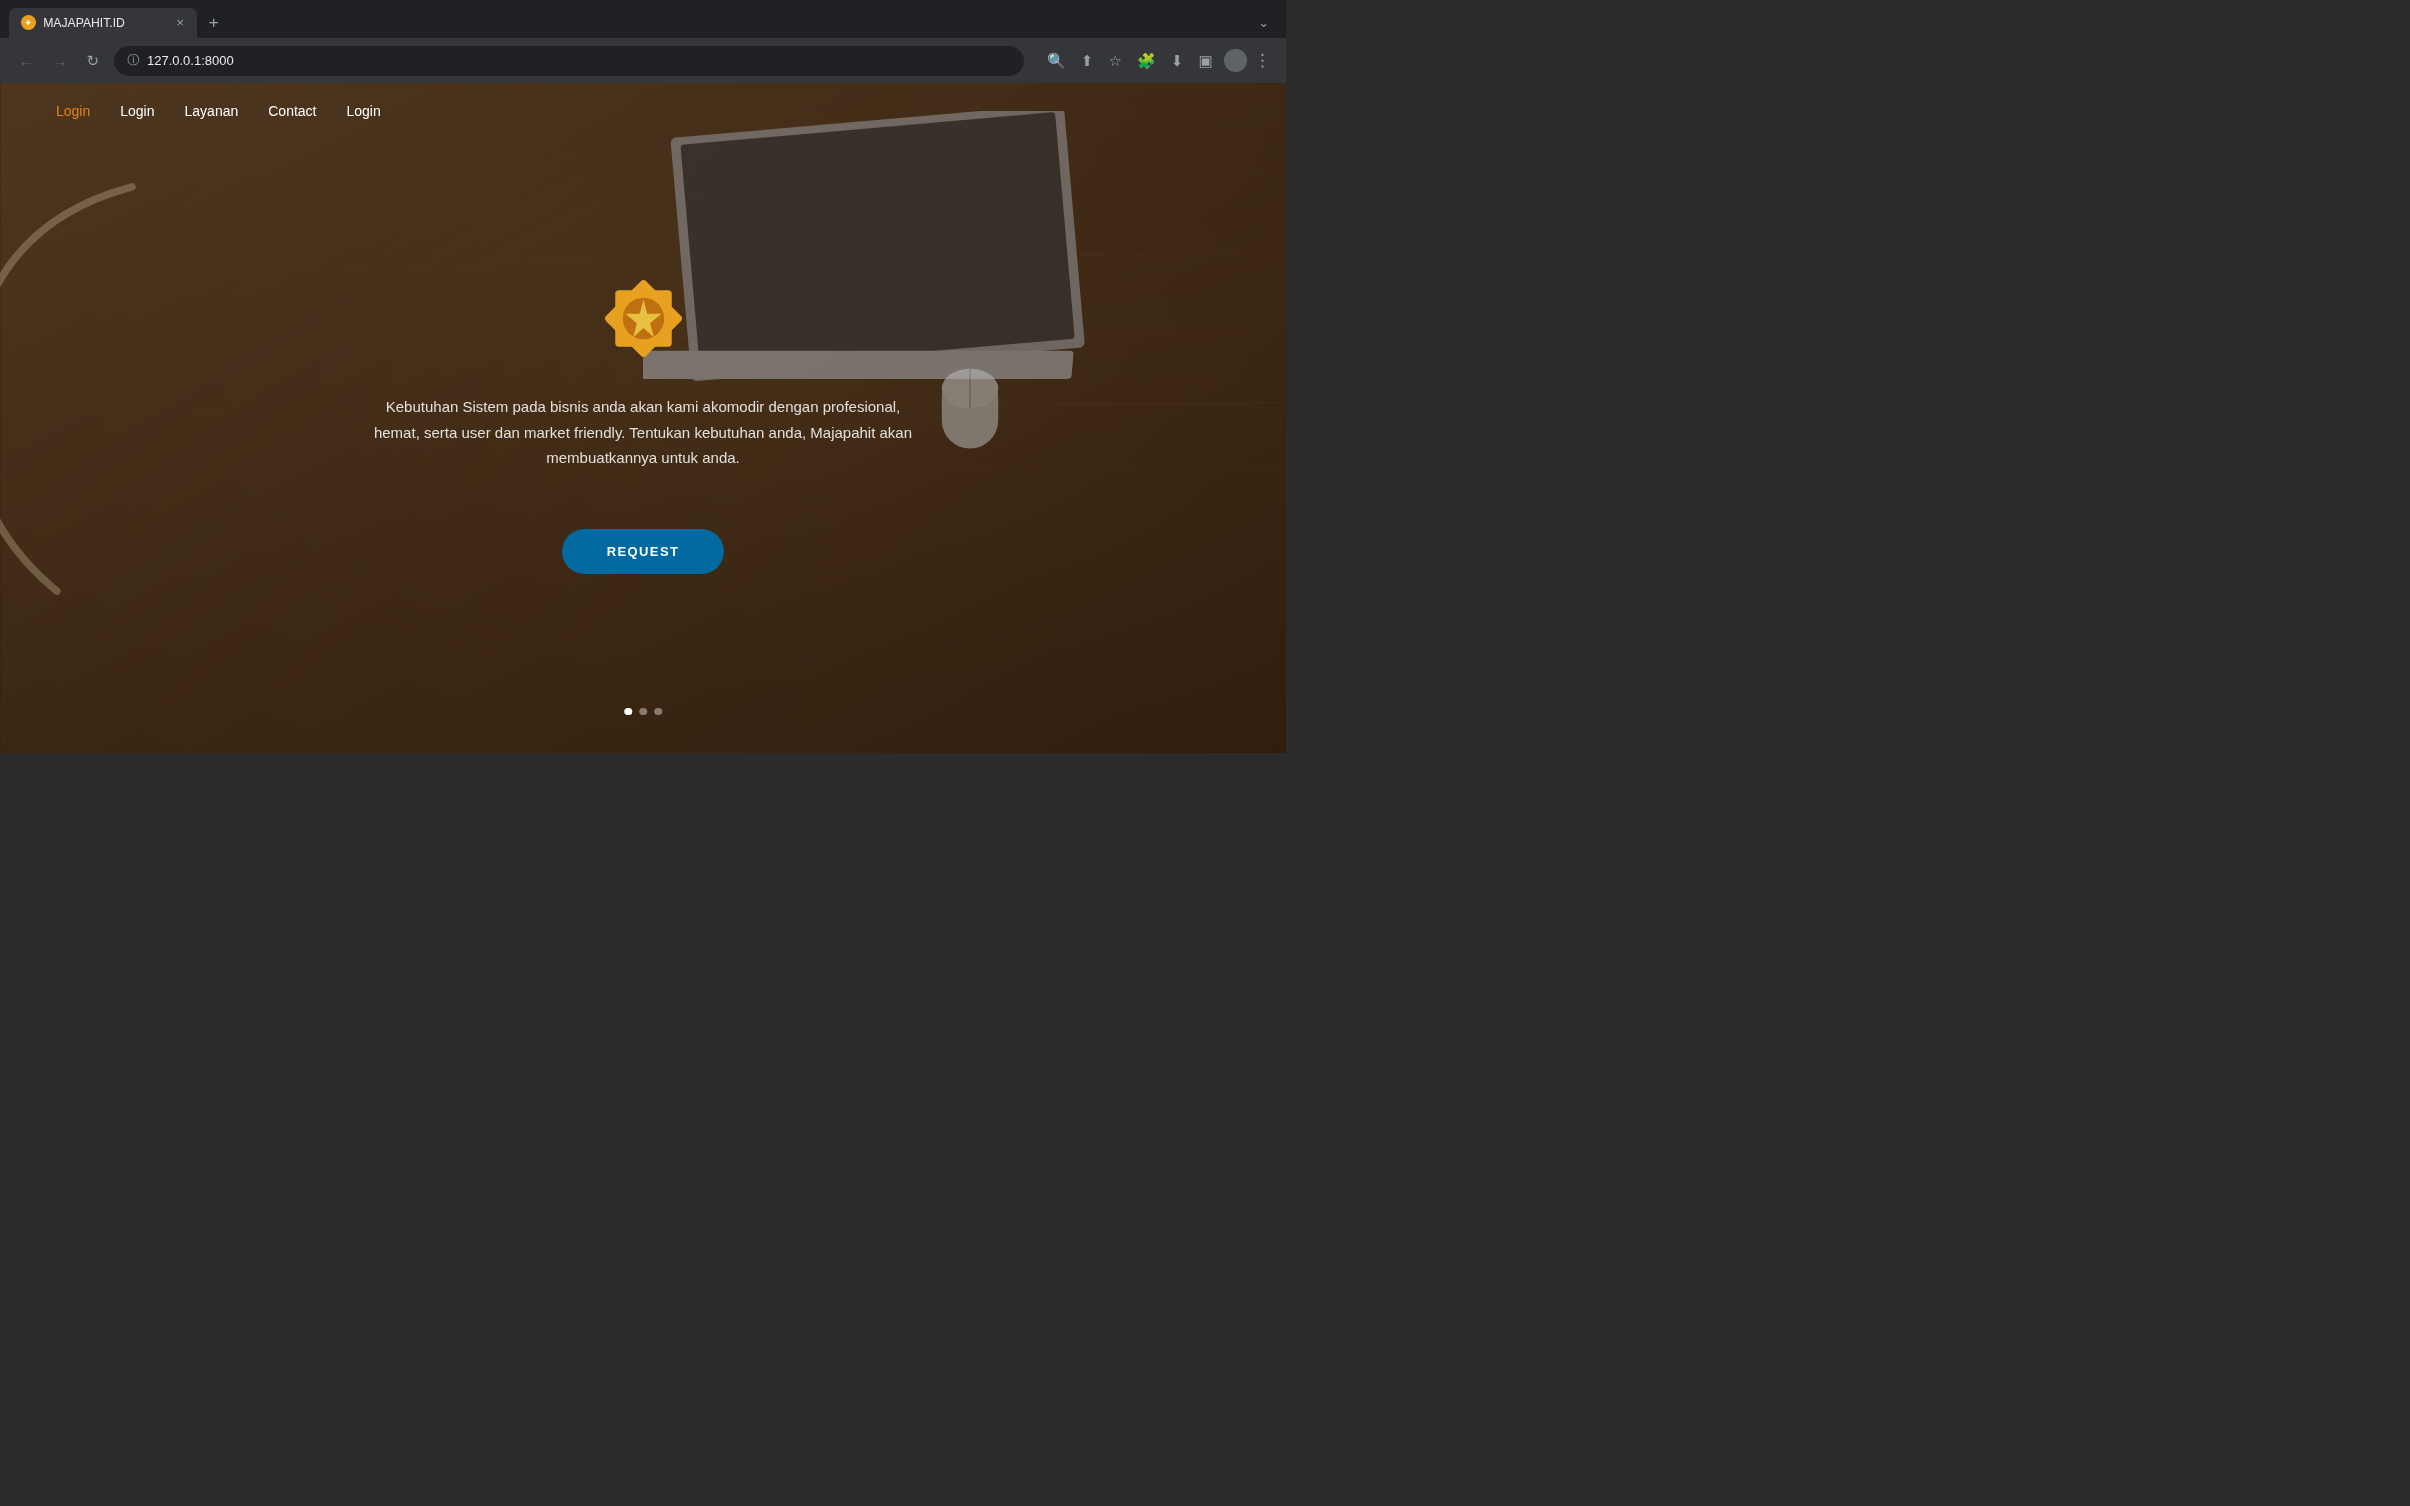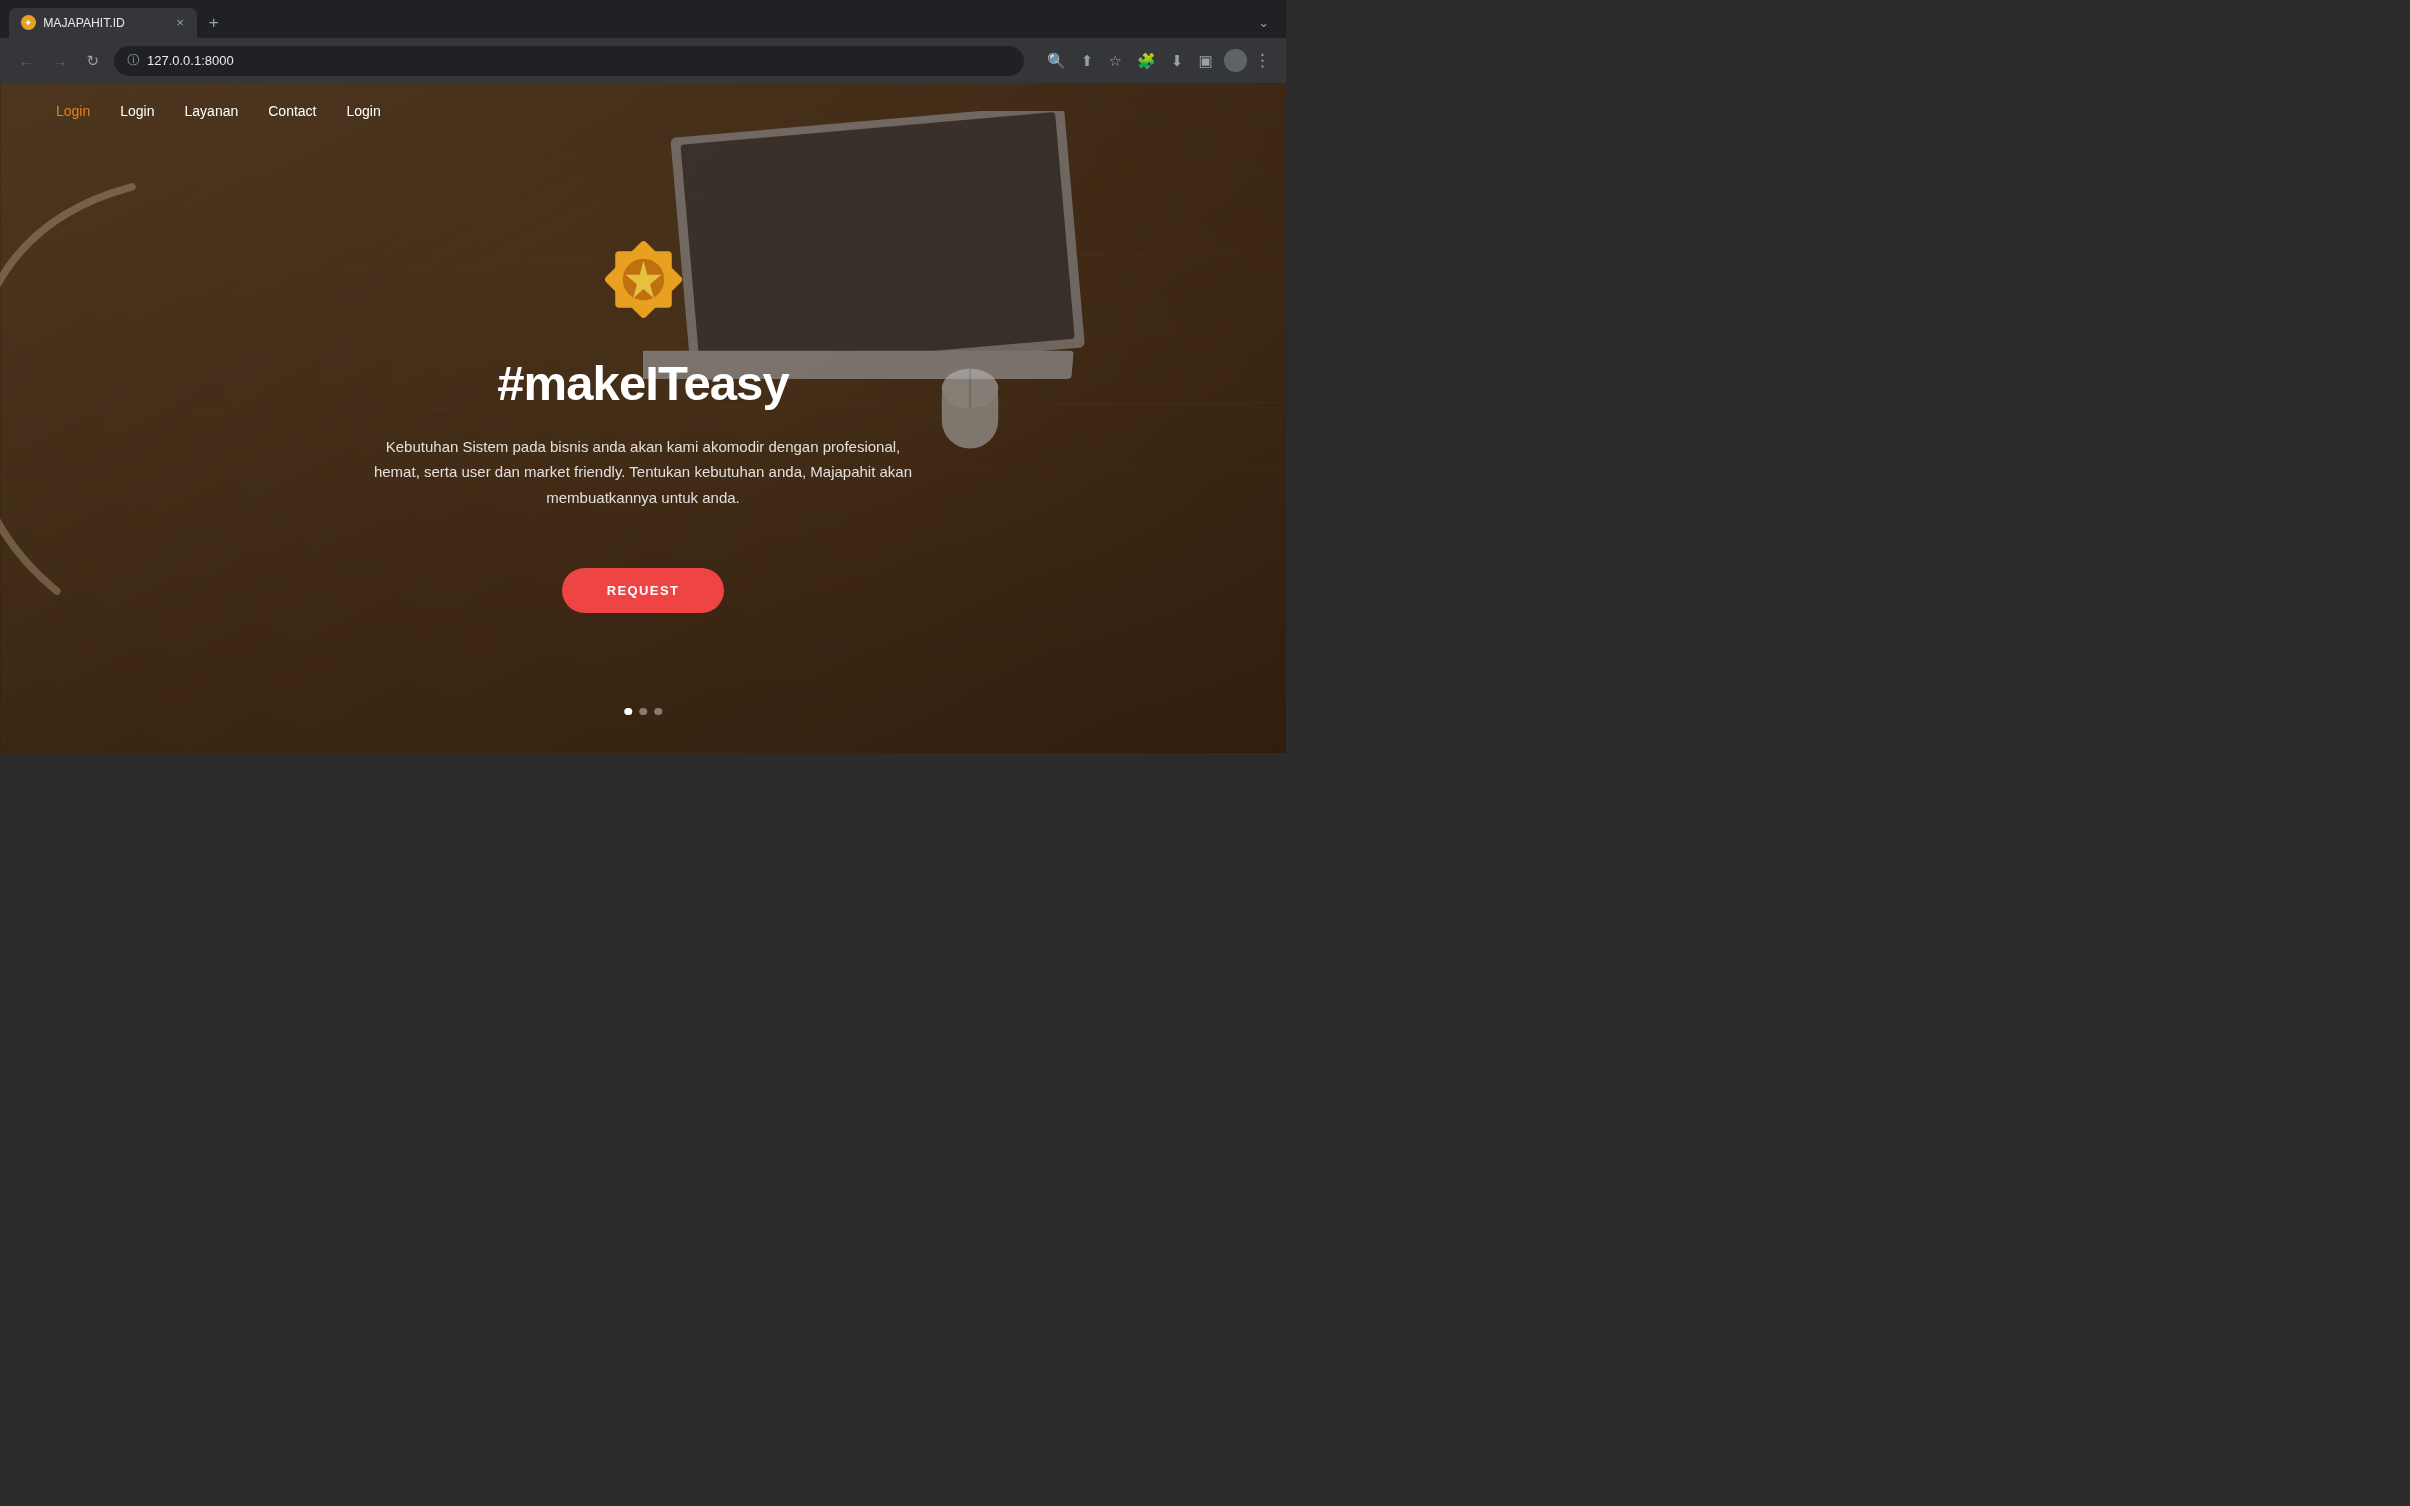--- a/index.html
+++ b/index.html
@@ -185,21 +185,21 @@
       letter-spacing: -0.9px;
     }
     .hero-subtitle {
       color: rgba(255,255,255,0.85);
       font-size: 15px;
       line-height: 1.7;
       max-width: 546px;
       margin-bottom: 58px;
     }
     .request-btn {
-      background: #ef4444;
+      background: #0369a1;
       color: #fff;
       border: none;
       border-radius: 28px;
       padding: 15px 45px;
       font-size: 13px;
       font-weight: bold;
       letter-spacing: 1.4px;
       cursor: pointer;
       text-transform: uppercase;
     }
@@ -328,21 +328,20 @@
         <rect x="30" y="30" width="60" height="60" rx="4" transform="rotate(45,60,60)"></rect>
       </g>
 
       <circle cx="60" cy="60" r="22" fill="#c07010"></circle>
 
       <g fill="#e8c040">
         <polygon points="60,40 64,55 79,55 67,65 71,80 60,70 49,80 53,65 41,55 56,55"></polygon>
       </g>
     </svg>
 
-    <h1 class="hero-title">#makeITeasy</h1>
     <p class="hero-subtitle">Kebutuhan Sistem pada bisnis anda akan kami akomodir dengan profesional, hemat, serta user dan market friendly. Tentukan kebutuhan anda, Majapahit akan membuatkannya untuk anda.</p>
     <button class="request-btn">REQUEST</button>
   </div>
 
   <div class="dot-indicator">
     <div class="dot active"></div>
     <div class="dot"></div>
     <div class="dot"></div>
   </div>
 </div>

